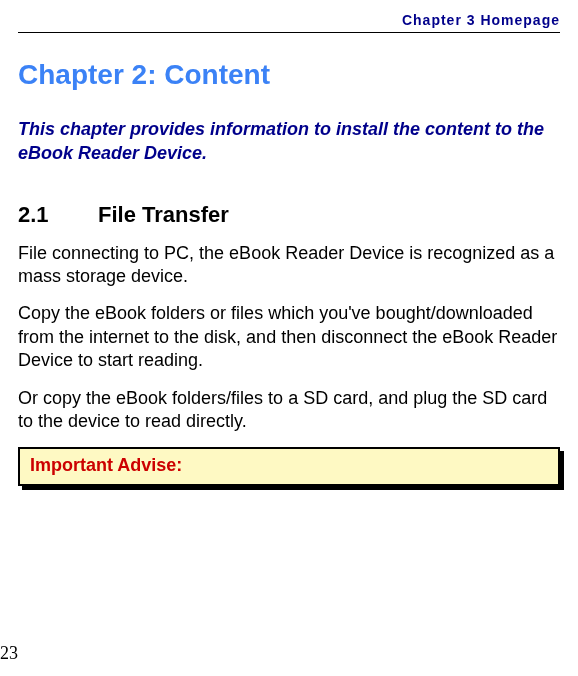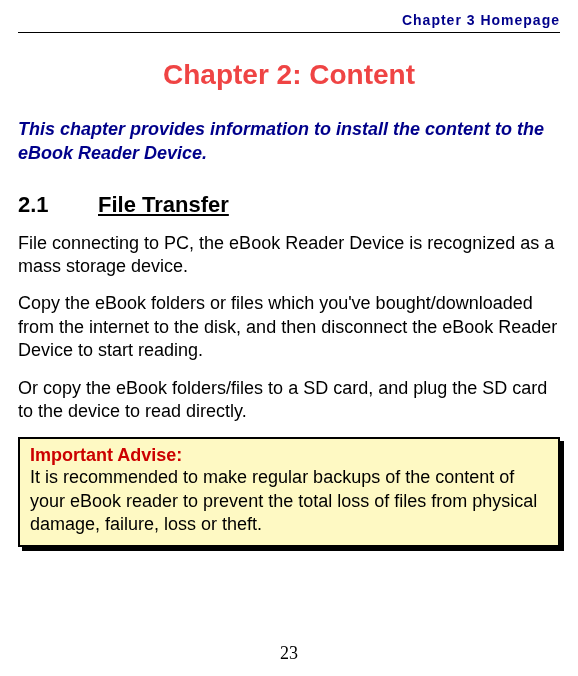--- a/index.html
+++ b/index.html
@@ -22,40 +22,38 @@
       font-weight: bold;
       color: #00008b;
       letter-spacing: 1px;
       padding-bottom: 4px;
       border-bottom: 1.5px solid #000;
     }
     .chapter-title {
       font-family: Arial, Helvetica, sans-serif;
       font-size: 28px;
       font-weight: bold;
-      color: #ef4444;
+      color: #3b82f6;
       margin-top: 26px;
       margin-bottom: 26px;
-      text-align: center;
     }
     .chapter-intro {
       font-size: 18px;
       font-weight: bold;
       font-style: italic;
       color: #00008b;
       line-height: 1.35;
-      margin-bottom: 26px;
+      margin-bottom: 36px;
     }
     .section-heading {
       font-family: Arial, Helvetica, sans-serif;
       font-size: 22px;
       font-weight: bold;
       color: #000000;
       margin-bottom: 14px;
-      text-decoration: underline;
     }
     .section-number {
       display: inline-block;
       width: 80px;
     }
     .body-text {
       font-size: 18px;
       color: #000000;
       line-height: 1.3;
       margin-bottom: 14px;
@@ -88,21 +86,21 @@
     .advise-body {
       font-size: 18px;
       color: #000000;
       line-height: 1.3;
     }
     .page-number {
       position: absolute;
       bottom: 12px;
       left: 0;
       right: 0;
-      text-align: center;
+      text-align: left;
       font-family: "Times New Roman", Times, serif;
       font-size: 18px;
       color: #000000;
     }
   </style>
 </head>
 <body>
 
 <div class="header">
   <span>Chapter 3 Homepage</span>
@@ -117,17 +115,16 @@
 </h2>
 
 <p class="body-text">File connecting to PC, the eBook Reader Device is recognized as a mass storage device.</p>
 <p class="body-text">Copy the eBook folders or files which you've bought/downloaded from the internet to the disk, and then disconnect the eBook Reader Device to start reading.</p>
 <p class="body-text">Or copy the eBook folders/files to a SD card, and plug the SD card to the device to read directly.</p>
 
 <div class="advise-box-wrapper">
   <div class="advise-shadow"></div>
   <div class="advise-box">
     <div class="advise-title">Important Advise:</div>
-    <div class="advise-body">It is recommended to make regular backups of the content of your eBook reader to prevent the total loss of files from physical damage, failure, loss or theft.</div>
   </div>
 </div>
 
 <div class="page-number">23</div>
 
 </body></html>

